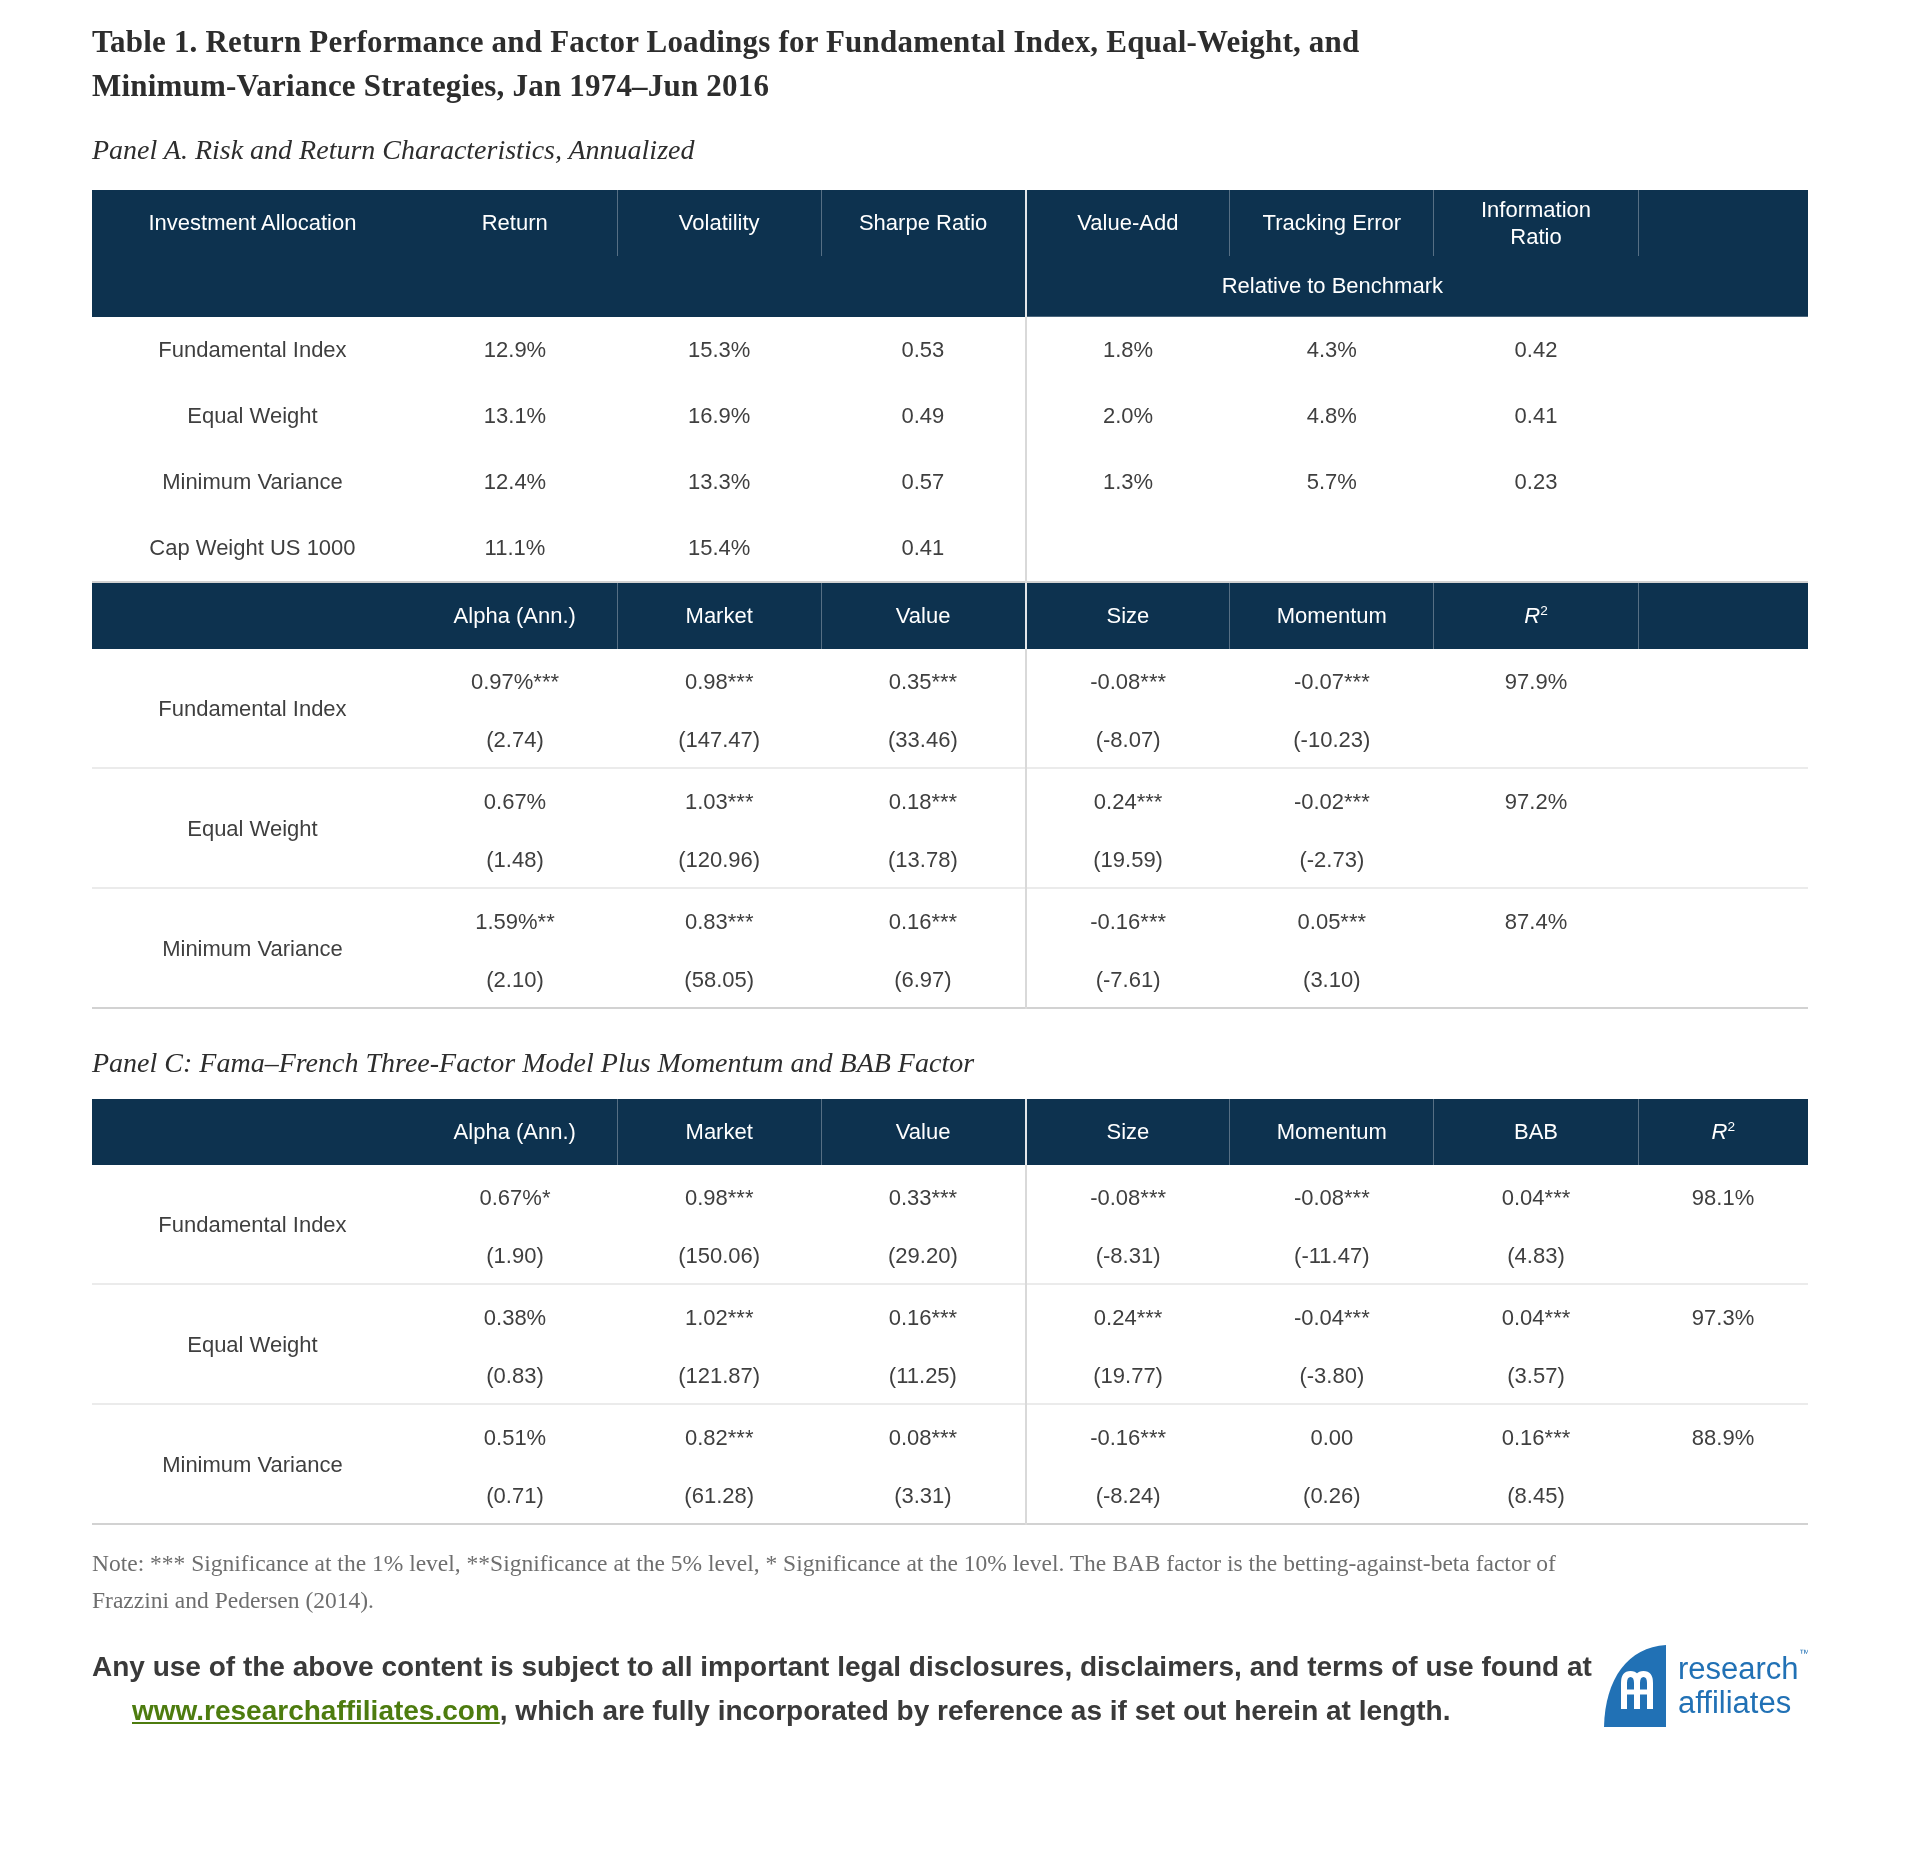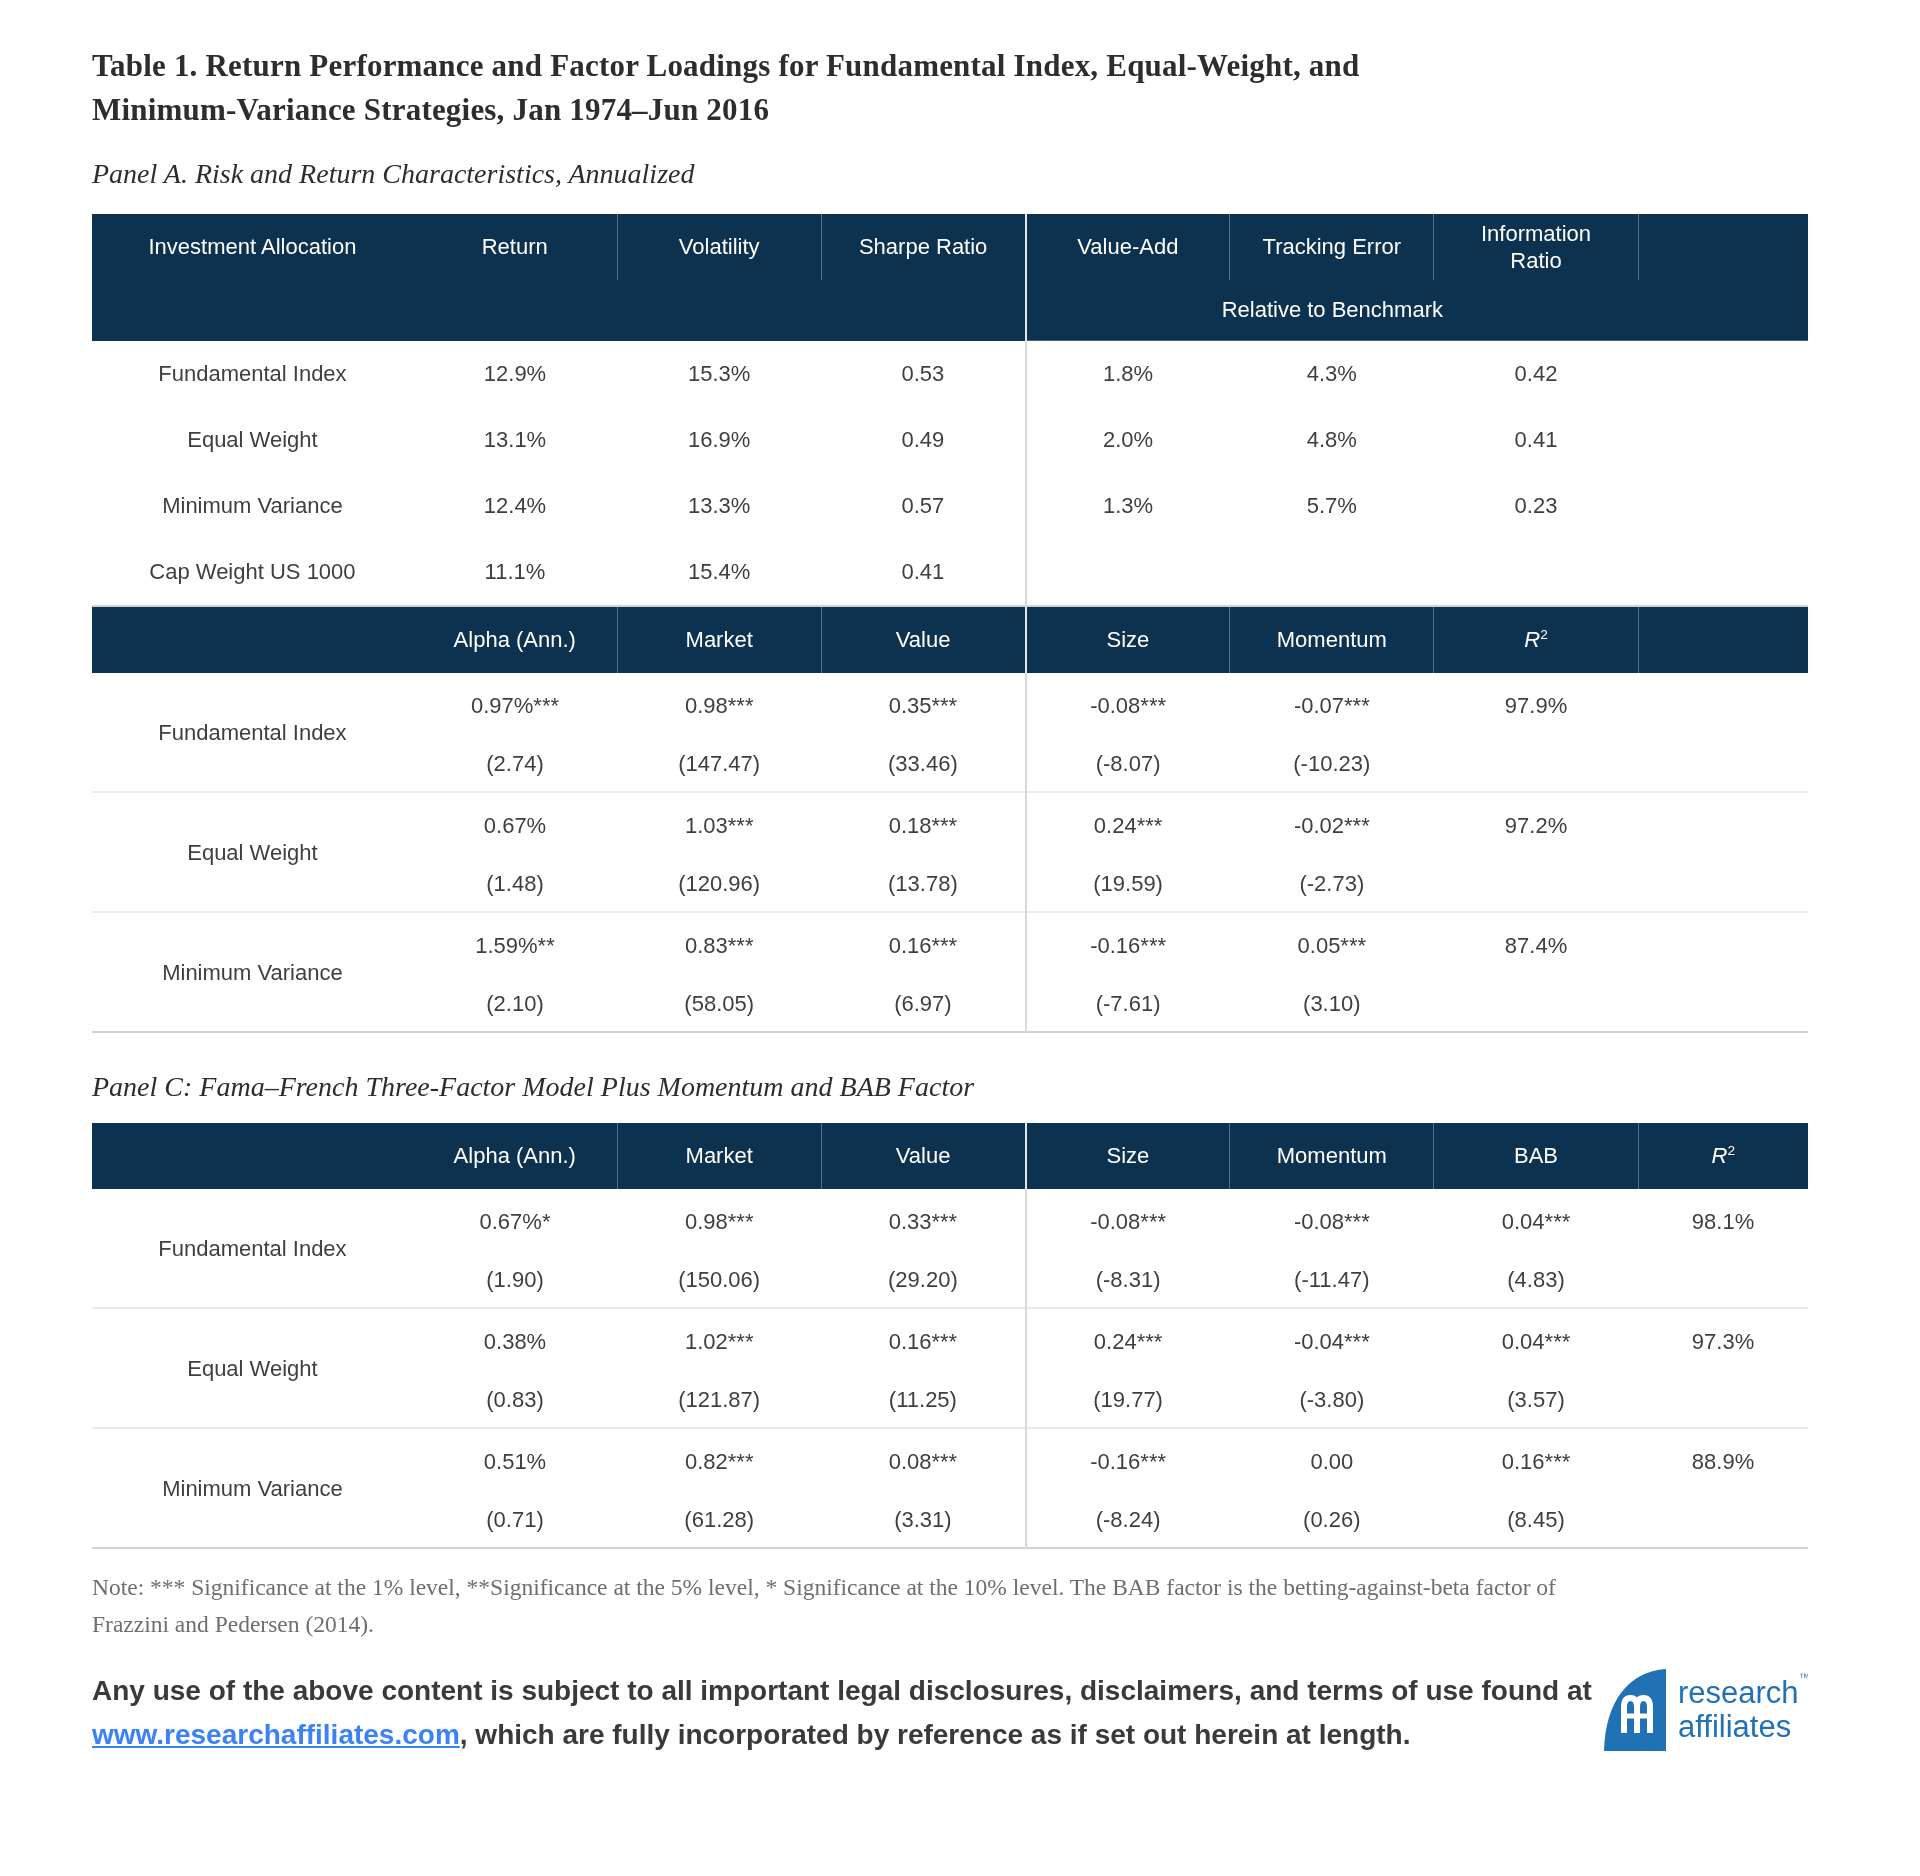--- a/index.html
+++ b/index.html
@@ -1,17 +1,17 @@
 <!DOCTYPE html>
 <html><head>
 <meta charset="utf-8">
 <style>
   html,body{margin:0;padding:0;background:#ffffff;}
   body{width:1920px;height:1876px;overflow:hidden;font-family:"Liberation Sans","DejaVu Sans",sans-serif;color:#3f3f3f;}
-  .page{box-sizing:border-box;width:1920px;height:1876px;padding:44px 112px 0 92px;position:relative;}
+  .page{box-sizing:border-box;width:1920px;height:1876px;padding:20px 112px 0 92px;position:relative;}
 
   h1.title{margin:0;font-family:"Liberation Serif","DejaVu Serif",serif;font-weight:700;
            font-size:31px;line-height:1.42;color:#2d2d2d;letter-spacing:.2px;}
   h1.title span{display:block;white-space:nowrap;}
 
   h2.panel-label{font-family:"Liberation Serif","DejaVu Serif",serif;font-style:italic;font-weight:400;
                  font-size:28px;color:#2d2d2d;margin:0;white-space:nowrap;}
   #labelA{margin:26px 0 24px;}
   #labelB{margin:40px 0 22px;}
   #labelC{margin:38px 0 20px;}
@@ -35,21 +35,21 @@
   tr.sep td{border-top:2px solid #ebebeb;}
   .tbl i{font-style:italic;}
   .tbl sup{font-size:.62em;}
 
   .note{margin-top:20px;font-family:"Liberation Serif","DejaVu Serif",serif;color:#6e6e6e;}
   .note p{margin:0;font-size:23.5px;line-height:1.58;white-space:nowrap;}
   .note p.source{margin-top:10px;}
 
   .footer{margin-top:26px;display:flex;justify-content:space-between;align-items:flex-start;}
   .disclaimer{font-size:28px;line-height:1.55;color:#3a3a3a;font-weight:bold;}
-  .disclaimer a{color:#3b82f6;text-decoration:underline;}
+  .disclaimer a{color:#4d7c0f;text-decoration:underline;margin-left:40px;}
   .logo{margin-top:-8px;}
 </style>
 </head>
 <body>
 
 <div class="page">
 
   <h1 class="title">
     <span>Table 1. Return Performance and Factor Loadings for Fundamental Index, Equal-Weight, and</span>
     <span>Minimum-Variance Strategies, Jan 1974–Jun 2016</span>

